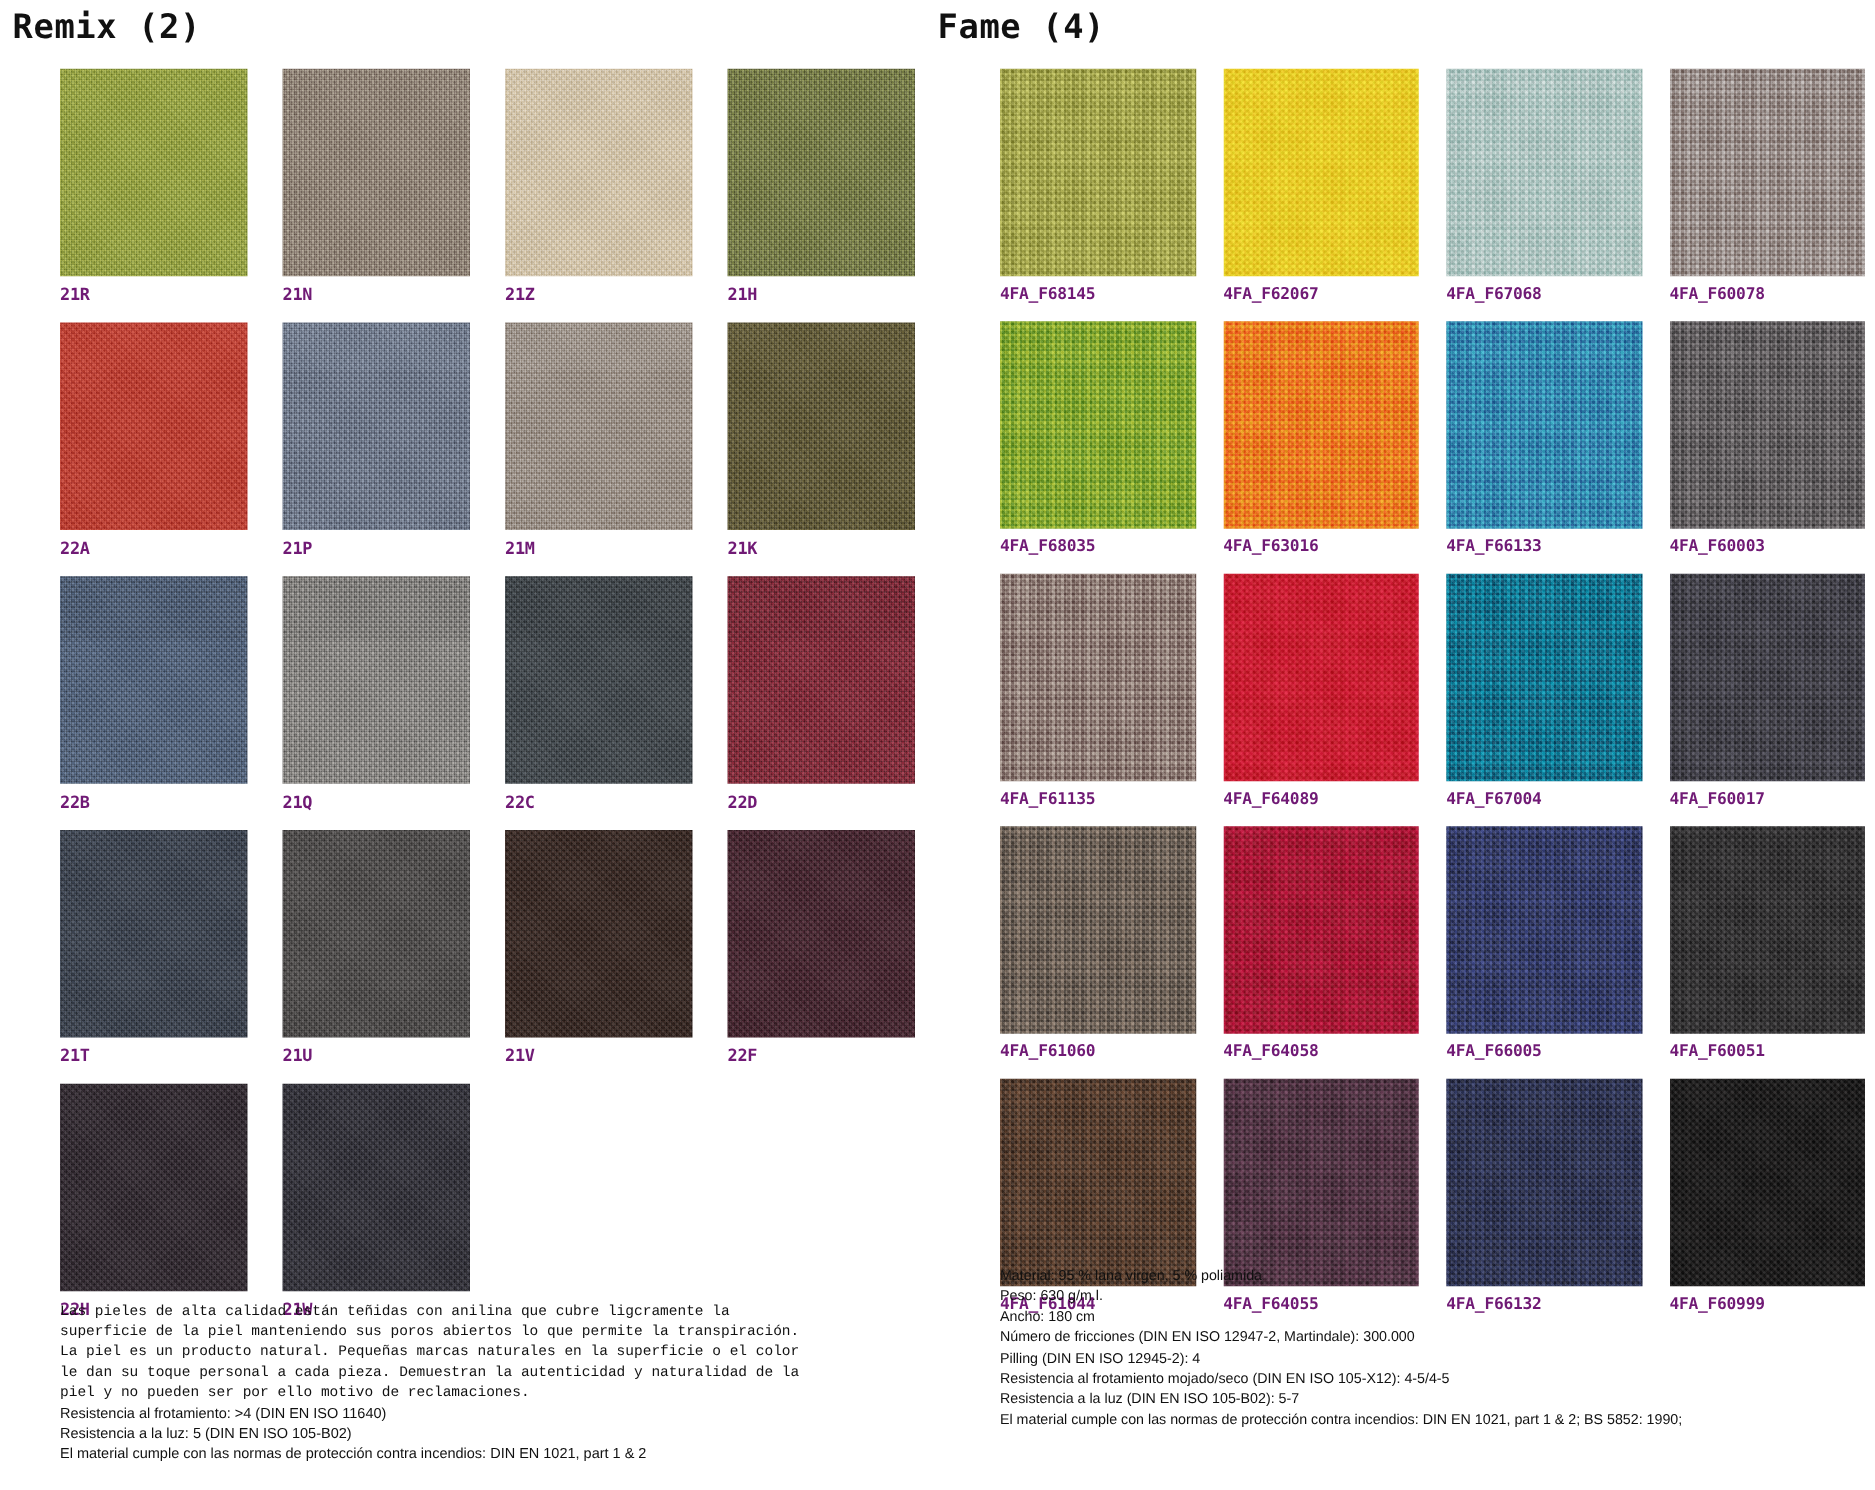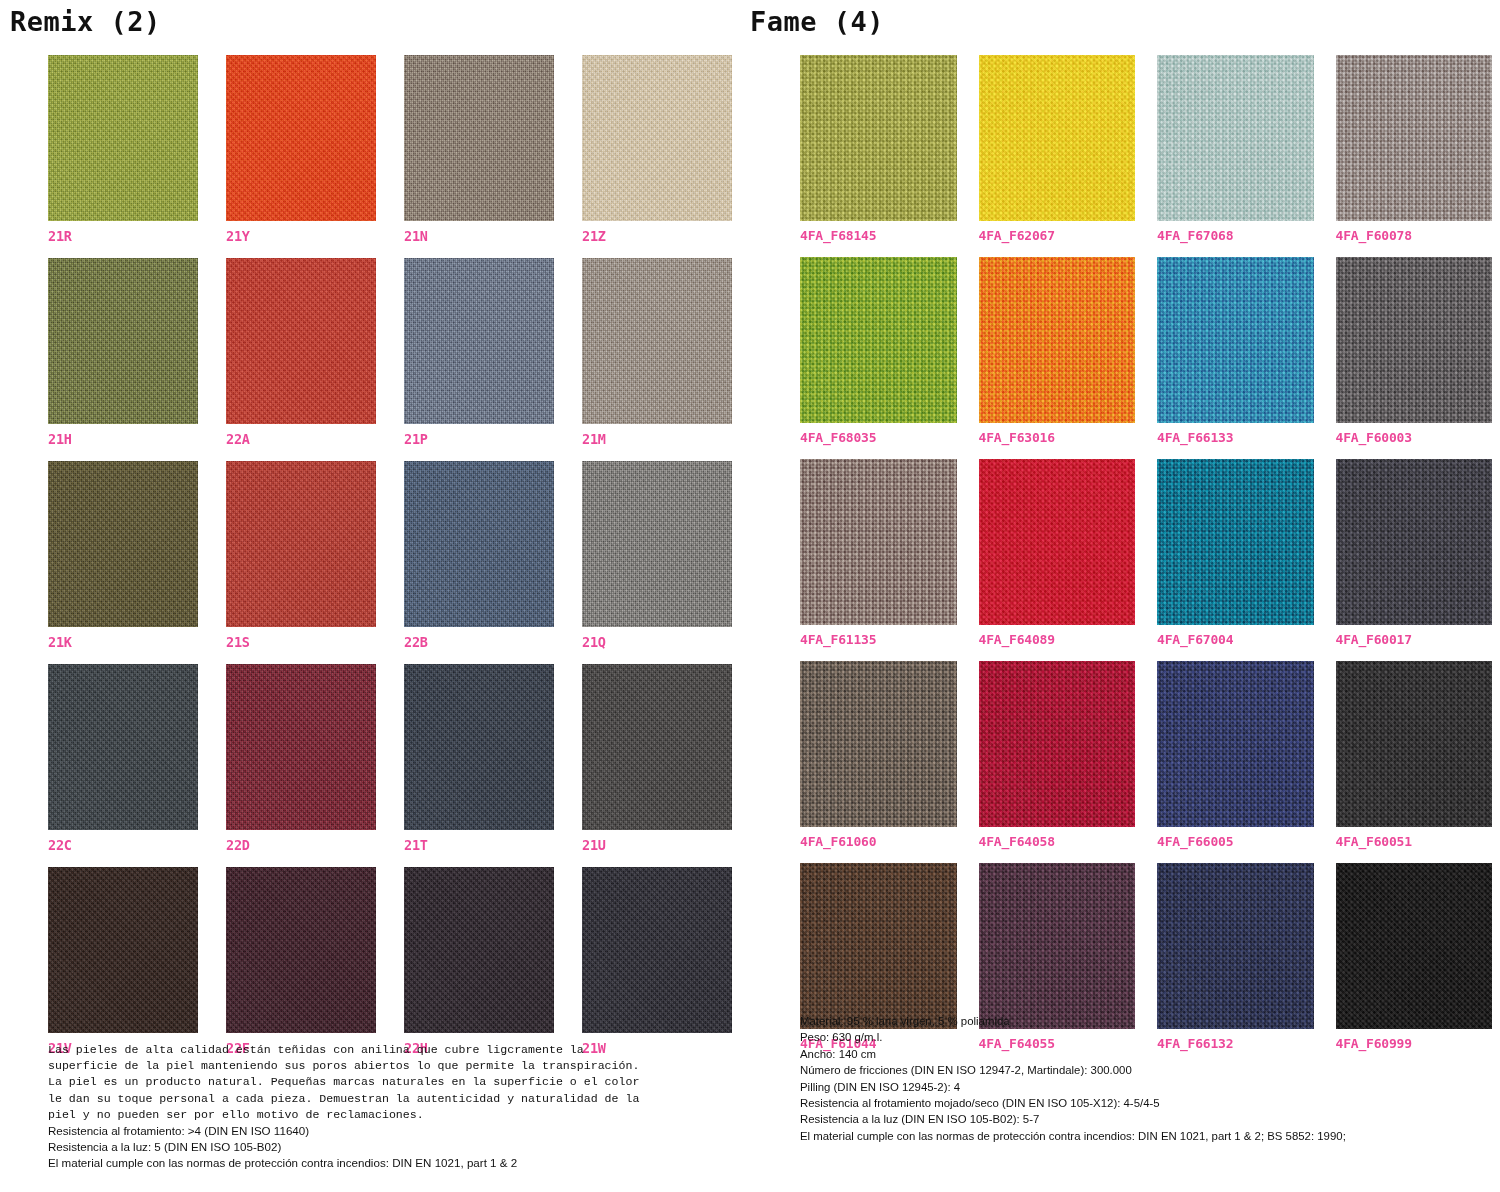--- a/index.html
+++ b/index.html
@@ -118,21 +118,21 @@
         rgba(0,0,0,0.24) 2px, rgba(0,0,0,0.24) 4px,
         rgba(255,255,255,0.08) 4px, rgba(255,255,255,0.08) 5px,
         rgba(0,0,0,0.10) 5px, rgba(0,0,0,0.10) 7px);
   }
 
   .swatch-label {
     font-family: "DejaVu Sans Mono", monospace;
     font-weight: bold;
     font-size: 13.5px;
     letter-spacing: -0.2px;
-    color: #ec4899;
+    color: #701a75;
     padding-top: 7px;
     white-space: nowrap;
   }
   .right .swatch-label { font-size: 13px; }
 
   
   .spec {
     position: absolute;
     font-family: "Liberation Sans", sans-serif;
     color: #111111;
@@ -162,24 +162,20 @@
 
   <section class="collection left">
     <h1 class="coll-title">Remix (2)</h1>
 
     <div class="grid" id="grid-remix">
         <div class="cell">
           <div class="swatch" style="background-color: rgb(147, 161, 60);"></div>
           <div class="swatch-label">21R</div>
         </div>
         <div class="cell">
-          <div class="swatch" style="background-color: rgb(230, 63, 22);"></div>
-          <div class="swatch-label">21Y</div>
-        </div>
-        <div class="cell">
           <div class="swatch" style="background-color: rgb(139, 125, 112);"></div>
           <div class="swatch-label">21N</div>
         </div>
         <div class="cell">
           <div class="swatch" style="background-color: rgb(216, 200, 171);"></div>
           <div class="swatch-label">21Z</div>
         </div>
         <div class="cell">
           <div class="swatch" style="background-color: rgb(111, 117, 64);"></div>
           <div class="swatch-label">21H</div>
@@ -194,24 +190,20 @@
         </div>
         <div class="cell">
           <div class="swatch" style="background-color: rgb(155, 144, 134);"></div>
           <div class="swatch-label">21M</div>
         </div>
         <div class="cell">
           <div class="swatch" style="background-color: rgb(90, 83, 49);"></div>
           <div class="swatch-label">21K</div>
         </div>
         <div class="cell">
-          <div class="swatch" style="background-color: rgb(179, 57, 47);"></div>
-          <div class="swatch-label">21S</div>
-        </div>
-        <div class="cell">
           <div class="swatch" style="background-color: rgb(74, 90, 114);"></div>
           <div class="swatch-label">22B</div>
         </div>
         <div class="cell">
           <div class="swatch" style="background-color: rgb(125, 123, 120);"></div>
           <div class="swatch-label">21Q</div>
         </div>
         <div class="cell">
           <div class="swatch" style="background-color: rgb(57, 63, 68);"></div>
           <div class="swatch-label">22C</div>
@@ -347,21 +339,21 @@
       </div>
 
     <div class="spec">
       <p>
         <b>Material:</b><span> 95 % lana virgen, 5 % poliamida</span>
       </p>
       <p>
         <b>Peso:</b><span> 630 g/m.l.</span>
       </p>
       <p>
-        <b>Ancho:</b><span> 140 cm</span>
+        <b>Ancho:</b><span> 180 cm</span>
       </p>
       <p>
         <b>Número de fricciones</b><span> (DIN EN ISO 12947-2, Martindale): 300.000</span>
       </p>
       <p>
         <b>Pilling</b><span> (DIN EN ISO 12945-2): 4</span>
       </p>
       <p>
         <b>Resistencia al frotamiento</b><span> mojado/seco (DIN EN ISO 105-X12): 4-5/4-5</span>
       </p>

